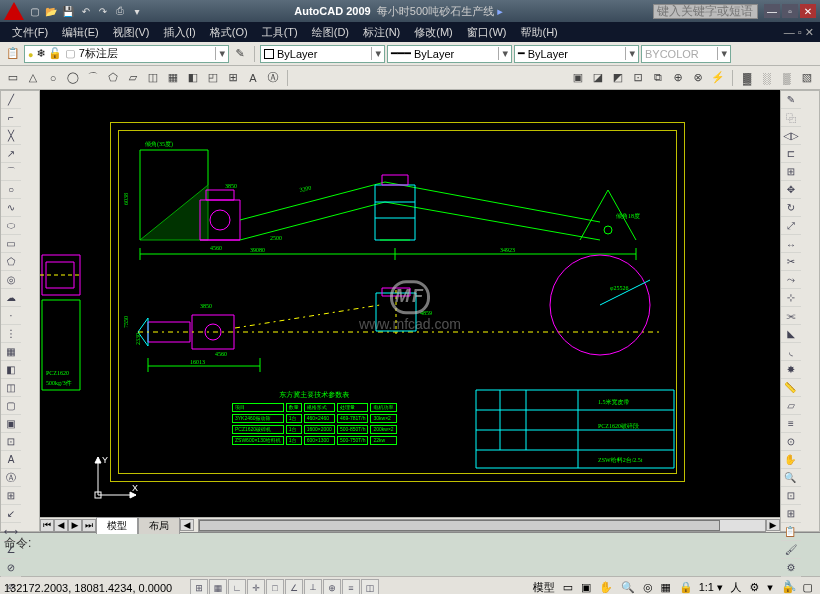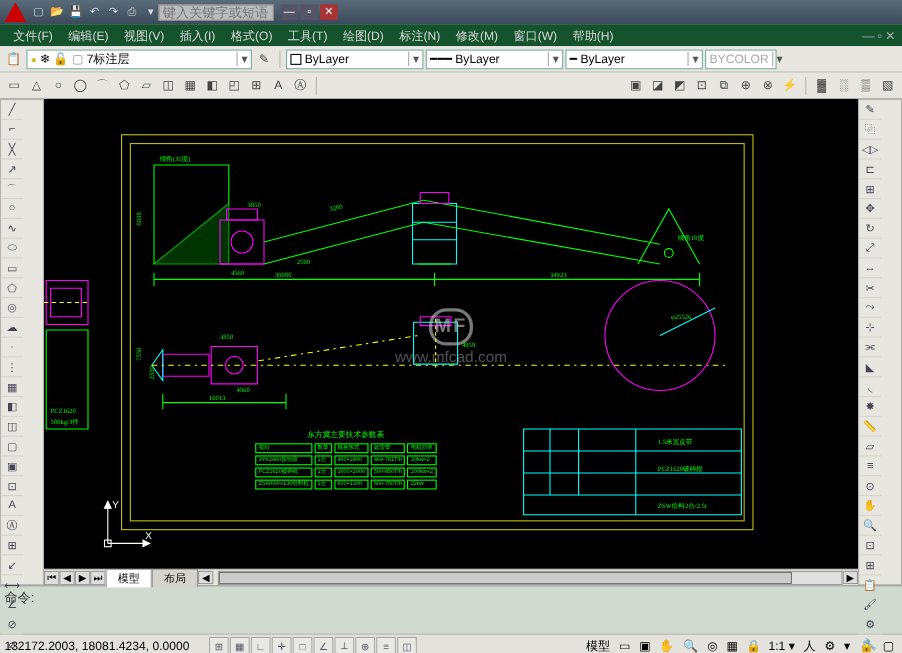--- a/index.html
+++ b/index.html
@@ -9,21 +9,21 @@
 .titlebar .logo { width: 20px; height: 18px; background: #c00; clip-path: polygon(0 100%, 50% 0, 100% 100%); margin-right: 4px; }
 .titlebar .qat { display: flex; gap: 3px; }
 .titlebar .qat span { width: 14px; height: 14px; display: inline-flex; align-items: center; justify-content: center; color: #ddd; font-size: 10px; }
 .titlebar .center { flex: 1; text-align: center; font-size: 11px; white-space: nowrap; }
 .titlebar .center b { color: #fff; }
 .titlebar .search { width: 105px; height: 15px; background: #bbb; border: 1px solid #888; font-size: 12px; color: #666; padding: 0 3px; }
 .titlebar .winbtns { display: flex; gap: 2px; margin-left: 6px; }
 .titlebar .winbtns span { width: 16px; height: 14px; background: #556; color: #fff; display: inline-flex; align-items: center; justify-content: center; font-size: 10px; }
 .titlebar .winbtns span:last-child { background: #a33; }
 
-.menubar { height: 20px; background: #14532d; display: flex; align-items: center; padding: 0 6px; gap: 2px; color: #d8d8d8; font-size: 11px; }
+.menubar { height: 20px; background: #0f172a; display: flex; align-items: center; padding: 0 6px; gap: 2px; color: #d8d8d8; font-size: 11px; }
 .menubar .item { padding: 2px 6px; white-space: nowrap; }
 .menubar .chev { color: #aaa; margin-left: auto; }
 
 .toolbar-row { height: 24px; background: #e8e6e0; border-bottom: 1px solid #b5b5b0; display: flex; align-items: center; padding: 0 4px; gap: 2px; }
 .toolbar-row .btn { width: 18px; height: 18px; border: 1px solid transparent; display: inline-flex; align-items: center; justify-content: center; font-size: 11px; color: #444; }
 .toolbar-row .sep { width: 1px; height: 16px; background: #b5b5b0; margin: 0 3px; }
 .toolbar-row .combo { height: 18px; border: 1px solid #7a9; background: #fff; font-size: 11px; padding: 0 3px; display: flex; align-items: center; gap: 3px; }
 .toolbar-row .combo .dd { border-left: 1px solid #aaa; padding-left: 3px; color: #555; }
 .toolbar-row .layerbulb::before { content: "●"; color: #d4c020; font-size: 9px; }
 
@@ -35,21 +35,21 @@
 
 .canvas-wrap { flex: 1; display: flex; flex-direction: column; }
 .canvas { flex: 1; background: #000; position: relative; overflow: hidden; }
 .paper-border { position: absolute; left: 70px; top: 32px; width: 575px; height: 360px; border: 1px solid #c0c000; }
 .paper-inner { position: absolute; left: 78px; top: 40px; width: 559px; height: 344px; border: 1px solid #c0c000; }
 
 .drawing { position: absolute; inset: 0; }
 .drawing line, .drawing polyline, .drawing rect, .drawing circle, .drawing ellipse, .drawing path { vector-effect: non-scaling-stroke; }
 
 .watermark { position: absolute; left: 50%; top: 50%; transform: translate(-50%,-70%); color: rgba(200,200,200,.6); font-size: 32px; font-weight: bold; letter-spacing: 2px; display: flex; align-items: center; gap: 6px; }
-.watermark .mf { width: 40px; height: 34px; border: 3px solid rgba(200,200,200,.6); border-radius: 16px; display: inline-flex; align-items: center; justify-content: center; font-size: 18px; }
+.watermark .mf { width: 40px; height: 34px; border: 3px solid rgba(200,200,200,.6); border-radius: 16px; display: inline-flex; align-items: center; justify-content: center; font-size: 18px; font-style: italic; }
 .watermark-sub { position: absolute; left: 50%; top: 53%; transform: translateX(-50%); color: rgba(200,200,200,.4); font-size: 14px; }
 
 .ucs { position: absolute; left: 50px; bottom: 12px; color: #fff; font-size: 10px; }
 .scrollbar-h { height: 15px; background: #e8e6e0; border-top: 1px solid #b5b5b0; display: flex; align-items: center; }
 .scrollbar-h .tabs { display: flex; font-size: 10px; }
 .scrollbar-h .tab { padding: 1px 10px; background: #d5d3cd; border: 1px solid #999; border-bottom: none; }
 .scrollbar-h .tab.active { background: #fff; }
 .scrollbar-h .arrows { display: flex; }
 .scrollbar-h .arrows span { width: 14px; text-align: center; border: 1px solid #999; background: #ddd; font-size: 9px; }
 .scrollbar-h .track { flex: 1; height: 13px; background: #e0e0e0; border: 1px solid #999; margin-left: 4px; position: relative; }
@@ -77,20 +77,23 @@
 <div class="titlebar">
   <div class="logo"></div>
   <div class="qat">
     <span>▢</span>
     <span>📂</span>
     <span>💾</span>
     <span>↶</span>
     <span>↷</span>
     <span>⎙</span>
     <span>▾</span>
+  </div>
+  <div class="center">
+    <b>AutoCAD 2009</b>&nbsp;&nbsp;<span>每小时500吨砂石生产线</span> <span style="color:#8af">▸</span>
   </div>
   <input class="search" placeholder="键入关键字或短语" style="">
   <div class="winbtns">
     <span>—</span>
     <span>▫</span>
     <span>✕</span>
   </div>
 </div>
 
 <div class="menubar">
@@ -128,21 +131,21 @@
   <div class="combo" style="width:125px">
       <span>━━━</span>
       <span>ByLayer</span>
       <span class="dd" style="margin-left:auto">▾</span>
     </div>
   <div class="combo" style="width:125px">
       <span>━</span>
       <span>ByLayer</span>
       <span class="dd" style="margin-left:auto">▾</span>
     </div>
-  <div class="combo" style="width:65px;color:#aaa">
+  <div class="combo" style="width:90px;color:#aaa">
       <span>BYCOLOR</span>
       <span class="dd" style="margin-left:auto">▾</span>
     </div>
 </div>
 
 <div class="toolbar-row">
   <span class="btn">▭</span>
   <span class="btn">△</span>
   <span class="btn">○</span>
   <span class="btn">◯</span>

